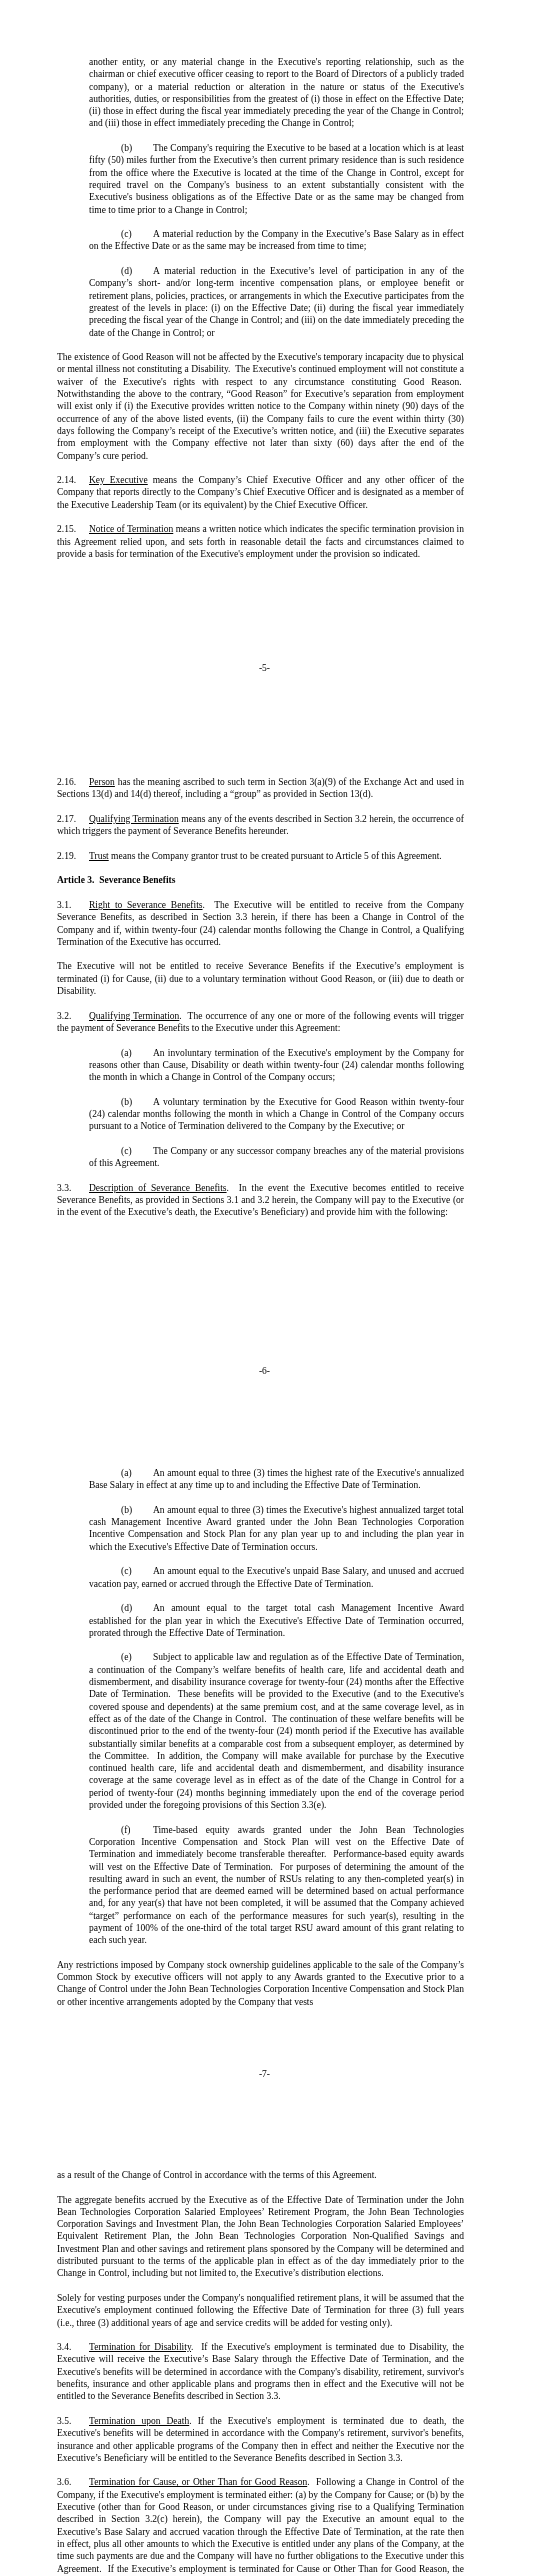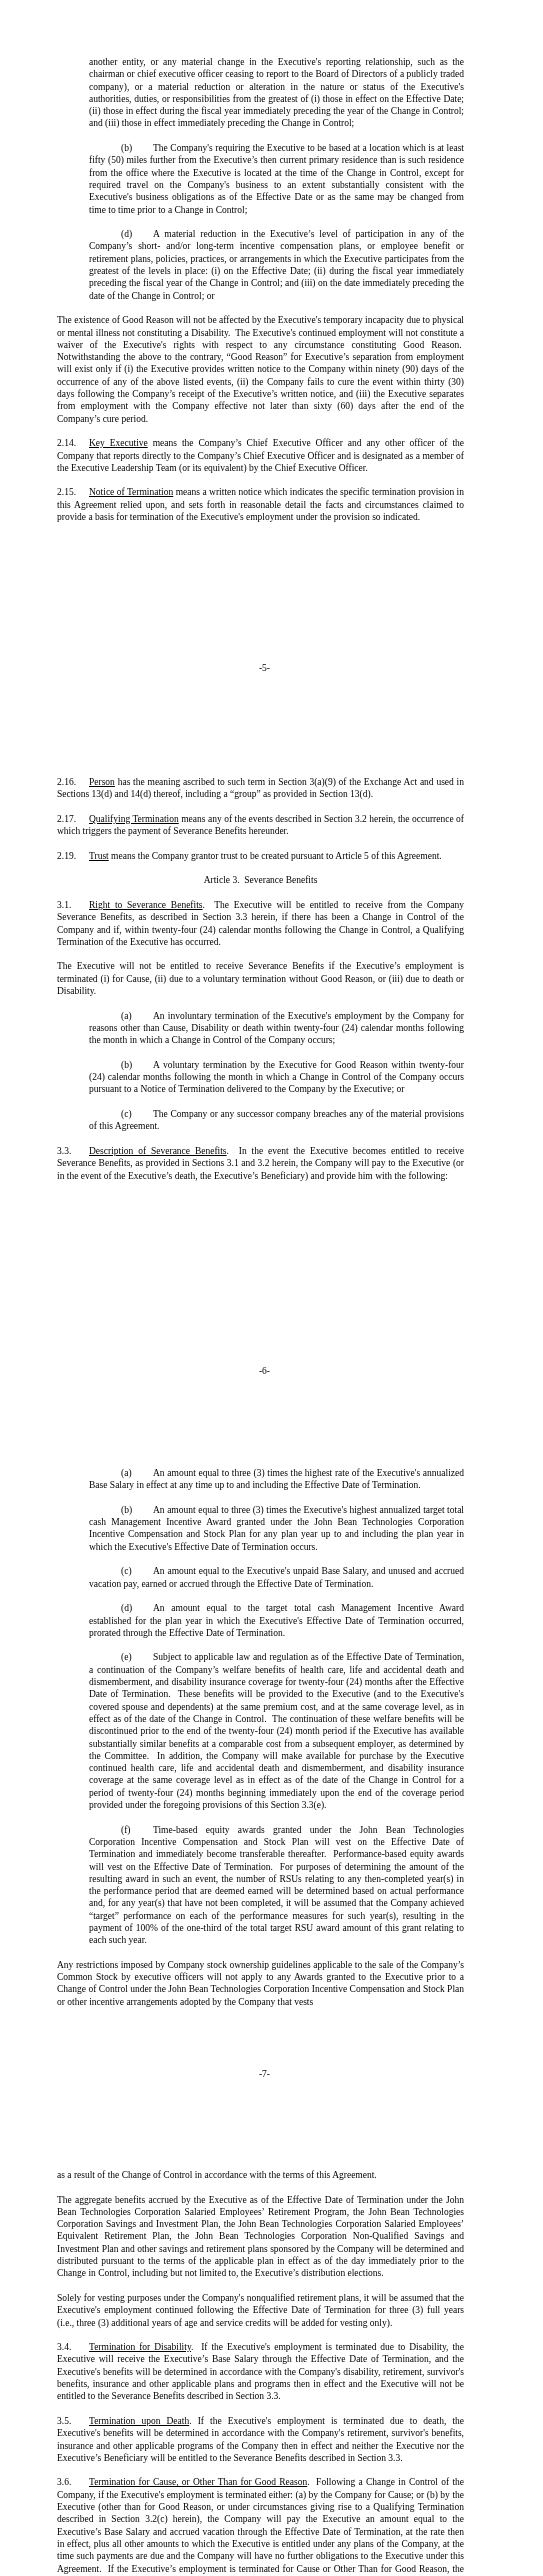--- a/index.html
+++ b/index.html
@@ -23,21 +23,21 @@
     top: 0;
   }
   .para {
     margin: 0 0 12.3px 0;
     text-align: justify;
   }
   .para.body { }
   .para.block { margin-left: 32px; }
   .para.item { margin-left: 32px; text-indent: 32px; }
   .para.section { }
-  .para.heading { font-weight: normal; text-align: center; }
+  .para.heading { font-weight: bold; text-align: left; }
   .num {
     display: inline-block;
     width: 32px;
     text-indent: 0;
   }
   .u { text-decoration: underline; text-underline-offset: 1px; }
   .pagenum {
     position: absolute;
     bottom: 29px;
     left: 57px;
@@ -49,35 +49,37 @@
   }
 </style>
 </head>
 <body>
 
 <div class="doc">
     <div class="page">
       <div class="page-body" style="padding-top: 56px;">
         <div class="para block"><span>another entity, or any material change in the Executive's reporting relationship, such as the chairman or chief executive officer ceasing to report to the Board of Directors of a publicly traded company), or a material reduction or alteration in the nature or status of the Executive's authorities, duties, or responsibilities from the greatest of (i) those in effect on the Effective Date; (ii) those in effect during the fiscal year immediately preceding the year of the Change in Control; and (iii) those in effect immediately preceding the Change in Control;</span></div>
         <div class="para item"><span class="num">(b)</span><span>The Company's requiring the Executive to be based at a location which is at least fifty (50) miles further from the Executive’s then current primary residence than is such residence from the office where the Executive is located at the time of the Change in Control, except for required travel on the Company's business to an extent substantially consistent with the Executive's business obligations as of the Effective Date or as the same may be changed from time to time prior to a Change in Control;</span></div>
+        <div class="para item"><span class="num">(c)</span><span>A material reduction by the Company in the Executive’s Base Salary as in effect on the Effective Date or as the same may be increased from time to time;</span></div>
         <div class="para item"><span class="num">(d)</span><span>A material reduction in the Executive’s level of participation in any of the Company’s short- and/or long-term incentive compensation plans, or employee benefit or retirement plans, policies, practices, or arrangements in which the Executive participates from the greatest of the levels in place: (i) on the Effective Date; (ii) during the fiscal year immediately preceding the fiscal year of the Change in Control; and (iii) on the date immediately preceding the date of the Change in Control; or</span></div>
         <div class="para body"><span>The existence of Good Reason will not be affected by the Executive's temporary incapacity due to physical or mental illness not constituting a Disability.&nbsp; The Executive's continued employment will not constitute a waiver of the Executive's rights with respect to any circumstance constituting Good Reason.&nbsp; Notwithstanding the above to the contrary, “Good Reason” for Executive’s separation from employment will exist only if (i) the Executive provides written notice to the Company within ninety (90) days of the occurrence of any of the above listed events, (ii) the Company fails to cure the event within thirty (30) days following the Company’s receipt of the Executive’s written notice, and (iii) the Executive separates from employment with the Company effective not later than sixty (60) days after the end of the Company’s cure period.</span></div>
         <div class="para section"><span class="num">2.14.</span><span class="u">Key Executive</span><span> means the Company’s Chief Executive Officer and any other officer of the Company that reports directly to the Company’s Chief Executive Officer and is designated as a member of the Executive Leadership Team (or its equivalent) by the Chief Executive Officer.</span></div>
         <div class="para section"><span class="num">2.15.</span><span class="u">Notice of Termination</span><span> means a written notice which indicates the specific termination provision in this Agreement relied upon, and sets forth in reasonable detail the facts and circumstances claimed to provide a basis for termination of the Executive's employment under the provision so indicated.</span></div>
       </div>
       <div class="pagenum">-5-</div>
     </div>
     <div class="page">
       <div class="page-body" style="padding-top: 73px;">
         <div class="para section"><span class="num">2.16.</span><span class="u">Person</span><span> has the meaning ascribed to such term in Section 3(a)(9) of the Exchange Act and used in Sections 13(d) and 14(d) thereof, including a “group” as provided in Section 13(d).</span></div>
         <div class="para section"><span class="num">2.17.</span><span class="u">Qualifying Termination</span><span> means any of the events described in Section 3.2 herein, the occurrence of which triggers the payment of Severance Benefits hereunder.</span></div>
         <div class="para section"><span class="num">2.19.</span><span class="u">Trust</span><span> means the Company grantor trust to be created pursuant to Article 5 of this Agreement.</span></div>
         <div class="para heading"><span>Article 3.&nbsp; Severance Benefits</span></div>
         <div class="para section"><span class="num">3.1.</span><span class="u">Right to Severance Benefits</span><span>.&nbsp; The Executive will be entitled to receive from the Company Severance Benefits, as described in Section 3.3 herein, if there has been a Change in Control of the Company and if, within twenty-four (24) calendar months following the Change in Control, a Qualifying Termination of the Executive has occurred.</span></div>
         <div class="para body"><span>The Executive will not be entitled to receive Severance Benefits if the Executive’s employment is terminated (i) for Cause, (ii) due to a voluntary termination without Good Reason, or (iii) due to death or Disability.</span></div>
+        <div class="para section"><span class="num">3.2.</span><span class="u">Qualifying Termination</span><span>.&nbsp; The occurrence of any one or more of the following events will trigger the payment of Severance Benefits to the Executive under this Agreement:</span></div>
         <div class="para item"><span class="num">(a)</span><span>An involuntary termination of the Executive's employment by the Company for reasons other than Cause, Disability or death within twenty-four (24) calendar months following the month in which a Change in Control of the Company occurs;</span></div>
         <div class="para item"><span class="num">(b)</span><span>A voluntary termination by the Executive for Good Reason within twenty-four (24) calendar months following the month in which a Change in Control of the Company occurs pursuant to a Notice of Termination delivered to the Company by the Executive; or</span></div>
         <div class="para item"><span class="num">(c)</span><span>The Company or any successor company breaches any of the material provisions of this Agreement.</span></div>
         <div class="para section"><span class="num">3.3.</span><span class="u">Description of Severance Benefits</span><span>.&nbsp; In the event the Executive becomes entitled to receive Severance Benefits, as provided in Sections 3.1 and 3.2 herein, the Company will pay to the Executive (or in the event of the Executive’s death, the Executive’s Beneficiary) and provide him with the following:</span></div>
       </div>
       <div class="pagenum">-6-</div>
     </div>
     <div class="page">
       <div class="page-body" style="padding-top: 61px;">
         <div class="para item"><span class="num">(a)</span><span>An amount equal to three (3) times the highest rate of the Executive's annualized Base Salary in effect at any time up to and including the Effective Date of Termination.</span></div>

